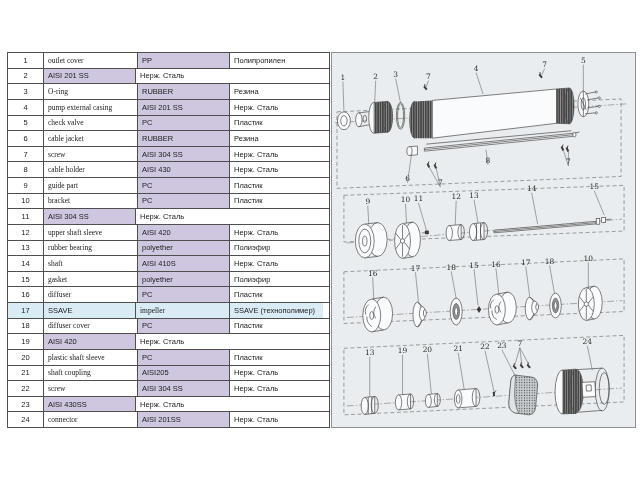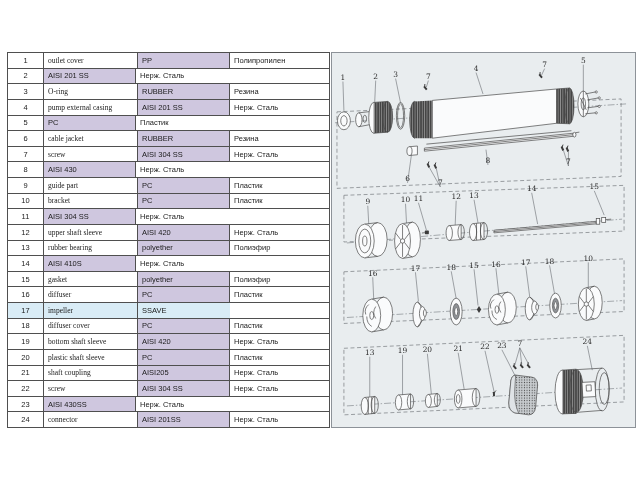--- a/index.html
+++ b/index.html
@@ -57,37 +57,39 @@
       <div class="cell rus">Резина</div>
     </div>
     <div class="trow">
       <div class="cell no">4</div>
       <div class="cell name">pump external casing</div>
       <div class="cell mat">AISI 201 SS</div>
       <div class="cell rus">Нерж. Сталь</div>
     </div>
     <div class="trow">
       <div class="cell no">5</div>
+      <div class="cell name">check valve</div>
       <div class="cell mat">PC</div>
       <div class="cell rus">Пластик</div>
     </div>
     <div class="trow">
       <div class="cell no">6</div>
       <div class="cell name">cable jacket</div>
       <div class="cell mat">RUBBER</div>
       <div class="cell rus">Резина</div>
     </div>
     <div class="trow">
       <div class="cell no">7</div>
       <div class="cell name">screw</div>
       <div class="cell mat">AISI 304 SS</div>
       <div class="cell rus">Нерж. Сталь</div>
     </div>
     <div class="trow">
       <div class="cell no">8</div>
+      <div class="cell name">cable holder</div>
       <div class="cell mat">AISI 430</div>
       <div class="cell rus">Нерж. Сталь</div>
     </div>
     <div class="trow">
       <div class="cell no">9</div>
       <div class="cell name">guide part</div>
       <div class="cell mat">PC</div>
       <div class="cell rus">Пластик</div>
     </div>
     <div class="trow">
@@ -108,49 +110,50 @@
       <div class="cell rus">Нерж. Сталь</div>
     </div>
     <div class="trow">
       <div class="cell no">13</div>
       <div class="cell name">rubber bearing</div>
       <div class="cell mat">polyether</div>
       <div class="cell rus">Полиэфир</div>
     </div>
     <div class="trow">
       <div class="cell no">14</div>
+      <div class="cell name">shaft</div>
       <div class="cell mat">AISI 410S</div>
       <div class="cell rus">Нерж. Сталь</div>
     </div>
     <div class="trow">
       <div class="cell no">15</div>
       <div class="cell name">gasket</div>
       <div class="cell mat">polyether</div>
       <div class="cell rus">Полиэфир</div>
     </div>
     <div class="trow">
       <div class="cell no">16</div>
       <div class="cell name">diffuser</div>
       <div class="cell mat">PC</div>
       <div class="cell rus">Пластик</div>
     </div>
     <div class="trow hl">
       <div class="cell no">17</div>
+      <div class="cell mat">SSAVE</div>
       <div class="cell name">impeller</div>
-      <div class="cell mat">SSAVE</div>
+      <div class="cell rus">SSAVE (технополимер)</div>
     </div>
     <div class="trow">
       <div class="cell no">18</div>
       <div class="cell name">diffuser cover</div>
       <div class="cell mat">PC</div>
       <div class="cell rus">Пластик</div>
     </div>
     <div class="trow">
       <div class="cell no">19</div>
-      <div class="cell name">bottom shaft sleeve</div>
       <div class="cell mat">AISI 420</div>
       <div class="cell rus">Нерж. Сталь</div>
     </div>
     <div class="trow">
       <div class="cell no">20</div>
       <div class="cell name">plastic shaft sleeve</div>
       <div class="cell mat">PC</div>
       <div class="cell rus">Пластик</div>
     </div>
     <div class="trow">

